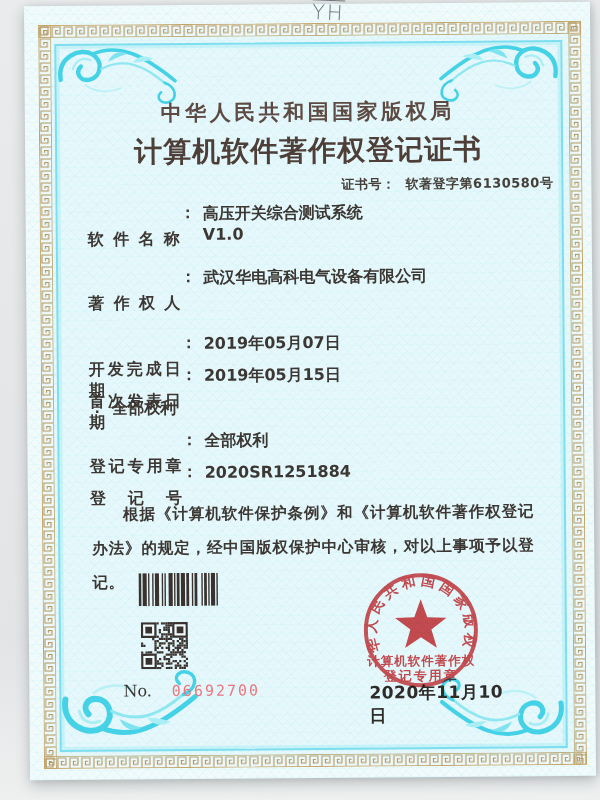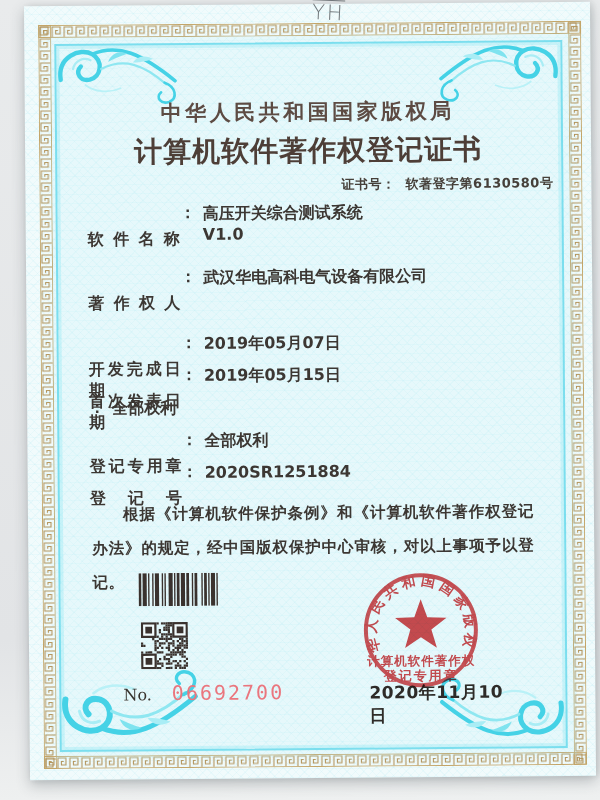--- a/index.html
+++ b/index.html
@@ -72,21 +72,21 @@
     position:absolute;left:64px;top:492px;width:442px;
     font-size:15.5px;font-weight:600;color:#3c3733;line-height:34px;
     text-indent:2em;text-align:justify;letter-spacing:.4px;
   }
   
   .barcode{position:absolute;left:110px;top:568px;}
   .qrcode{position:absolute;left:112px;top:617px;}
   .serial{position:absolute;left:94px;top:676px;font-size:16px;}
   .serial .no{font-family:"DejaVu Serif",serif;color:#38342f;margin-right:20px;}
   .serial .num{font-family:"DejaVu Sans Mono",monospace;color:#ea767e;
-    letter-spacing:2px;font-size:20px;}
+    letter-spacing:2px;font-size:15px;}
   
   .seal{position:absolute;left:327px;top:562px;width:130px;height:130px;
     mix-blend-mode:multiply;opacity:.9;z-index:6;}
   .issue-date{
     position:absolute;left:340px;top:678px;width:140px;z-index:5;
     font-size:17px;font-weight:700;color:#2e2b28;letter-spacing:.5px;
   }
 </style>
 </head>
 <body>

